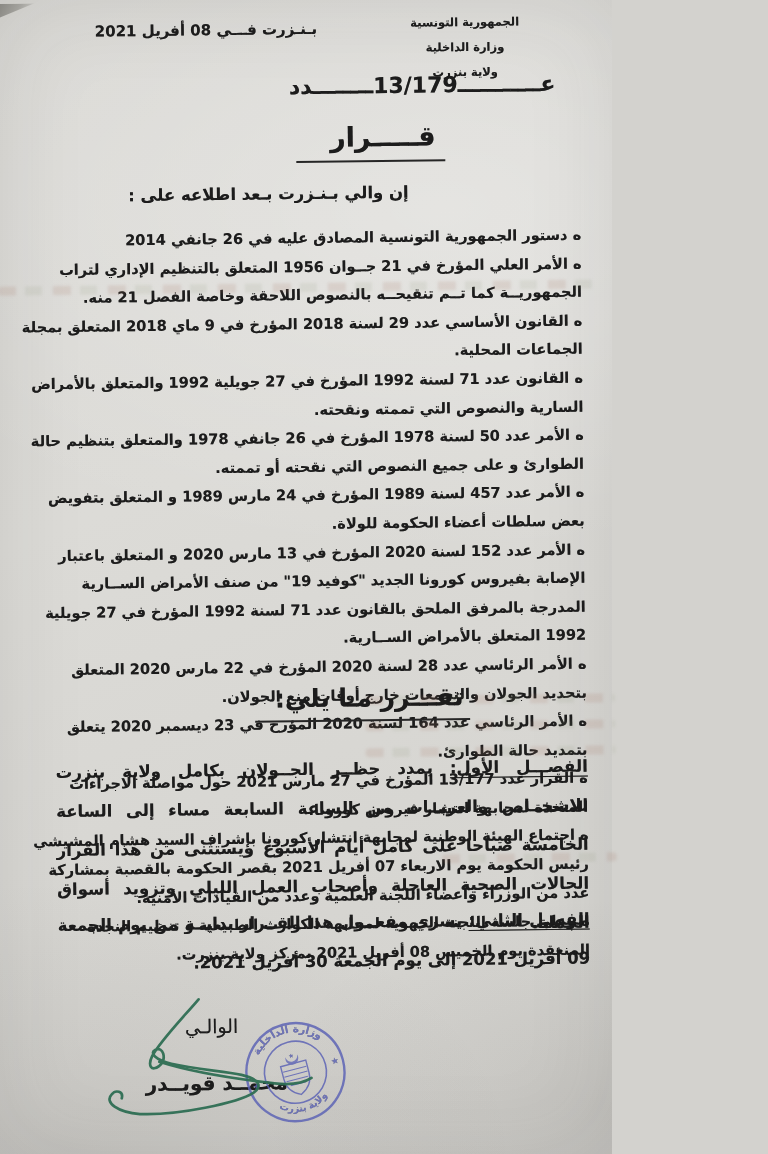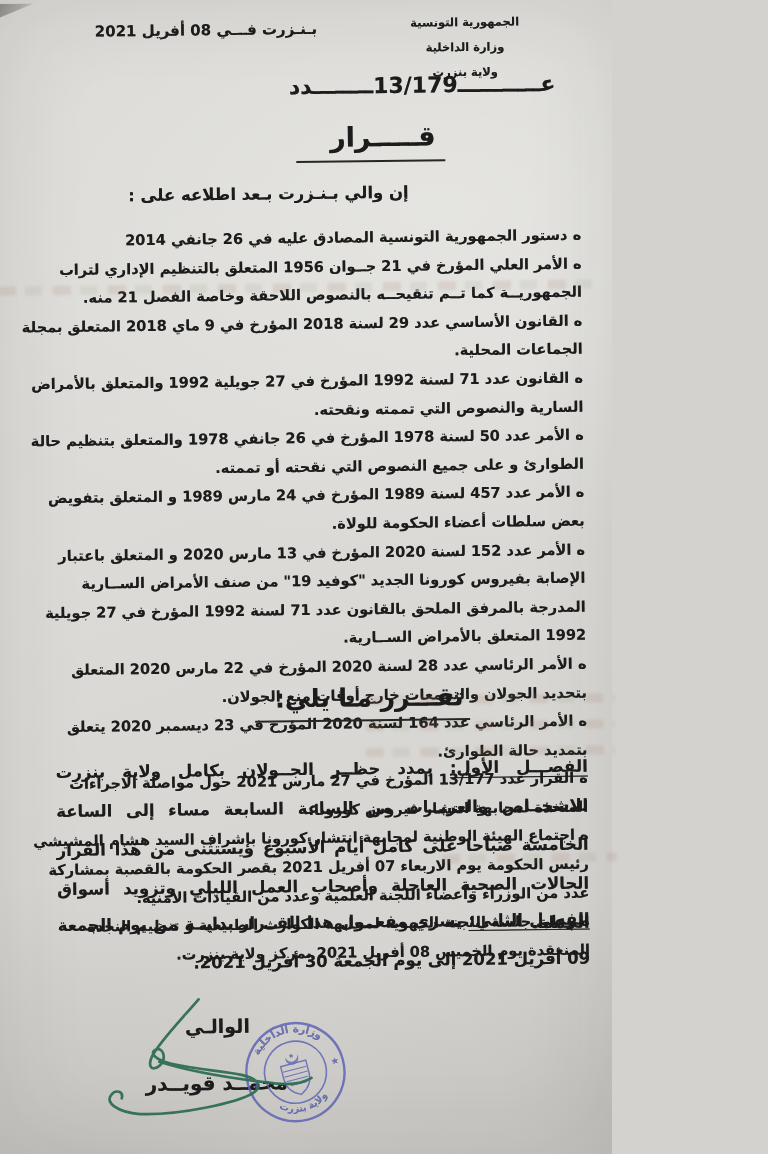--- a/index.html
+++ b/index.html
@@ -87,21 +87,21 @@
     background:repeating-linear-gradient(90deg,
       rgba(164,118,102,0.30) 0 18px, rgba(164,118,102,0) 18px 27px,
       rgba(130,140,110,0.22) 27px 44px, rgba(130,140,110,0) 44px 55px);
   }
   #bleed-1{top:283px;left:0;right:10px;}
   #bleed-2{top:697px;right:0;width:250px;}
   #bleed-3{top:856px;right:0;width:175px;}
   
   .gov-title{
     position:absolute;top:1014px;left:178px;
-    font-size:19px;font-weight:bold;direction:rtl;z-index:1;
+    font-size:19px;font-weight:normal;direction:rtl;z-index:1;
   }
   .gov-name{
     position:absolute;top:1070px;left:138px;
     font-size:20px;font-weight:bold;direction:rtl;z-index:1;letter-spacing:1px;
   }
   #stamp{position:absolute;top:1010px;left:226px;z-index:2;opacity:.82;}
   #signature{position:absolute;top:986px;left:52px;z-index:3;}
 </style>
 </head>
 <body>

